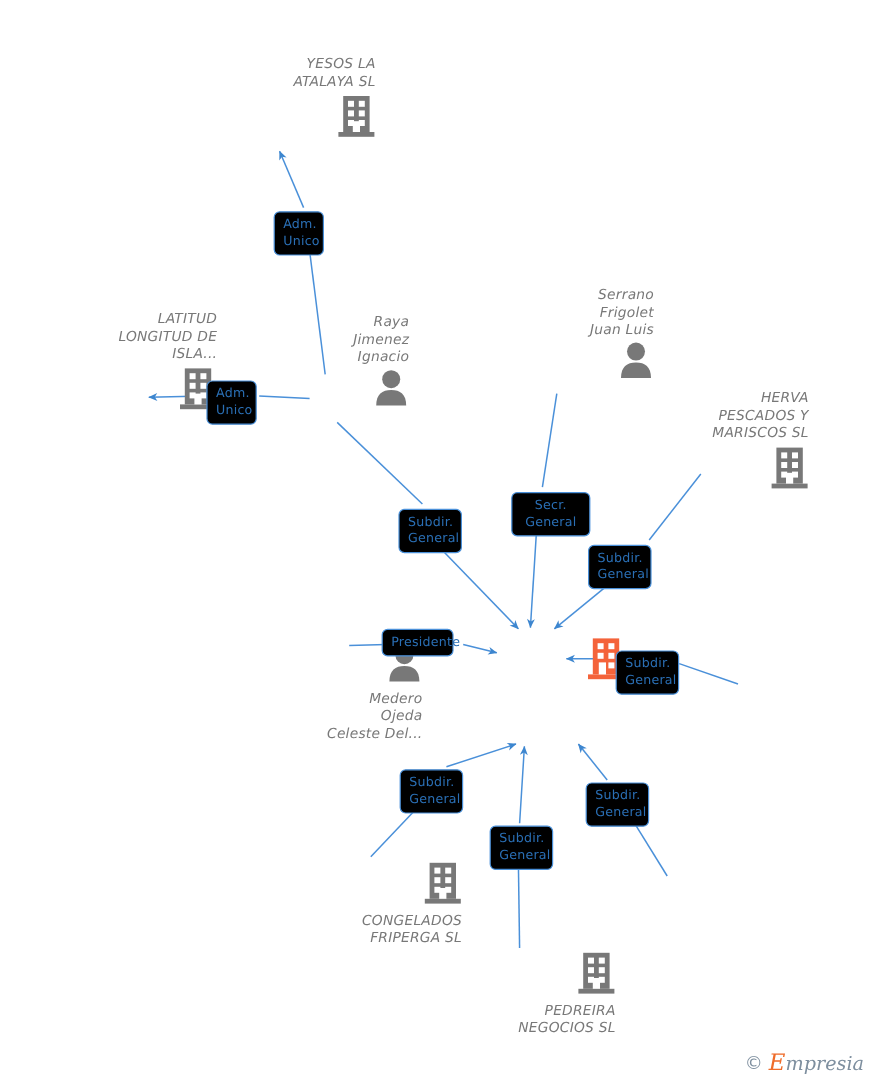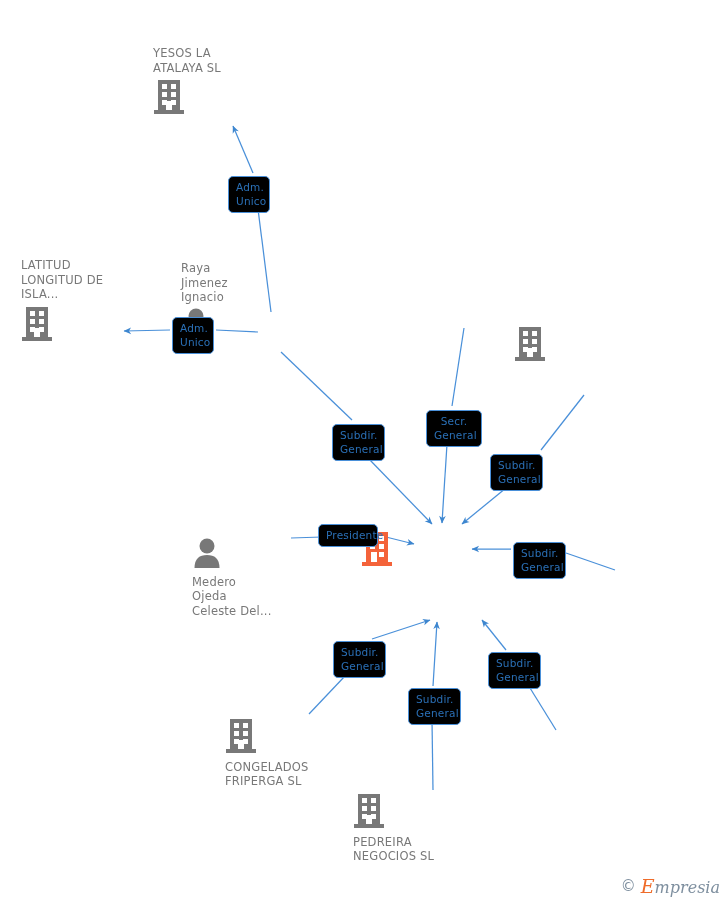--- a/index.html
+++ b/index.html
@@ -18,25 +18,26 @@
   }
   .edges {
     position: absolute; left: 0; top: 0;
     width: 728px; height: 905px;
     pointer-events: none;
   }
   .node {
     position: absolute;
     width: 160px;
     margin-left: -80px;
-    text-align: left;
+    text-align: right;
     color: #787878;
     font-size: 11.5px;
     line-height: 14.5px;
     letter-spacing: 0.2px;
+    font-style: italic;
   }
   .node .glyph {
     display: block;
     margin: 0 auto;
   }
   .node .cap {
     display: block;
     margin-top: 2px;
     white-space: pre-line;
   }
@@ -176,22 +177,36 @@
 Jimenez
 Ignacio</span>
     <span class="glyph">
       <svg width="30" height="32" viewBox="0 0 30 32">
           <circle cx="15" cy="9" r="7.5" fill="#787878"></circle>
           <path d="M2.5,31 C2.5,21.5 7.5,18 15,18 C22.5,18 27.5,21.5 27.5,31 Z" fill="#787878"></path>
         </svg>
     </span>
   </div>
 
+  <div class="node above" style="left:465px; top:238px;">
+    <span class="cap">Serrano
+Frigolet
+Juan Luis</span>
+    <span class="glyph">
+      <svg width="30" height="32" viewBox="0 0 30 32">
+          <circle cx="15" cy="9" r="7.5" fill="#787878"></circle>
+          <path d="M2.5,31 C2.5,21.5 7.5,18 15,18 C22.5,18 27.5,21.5 27.5,31 Z" fill="#787878"></path>
+        </svg>
+    </span>
+  </div>
 
   <div class="node above" style="left:594px; top:324px;">
+    <span class="cap">HERVA
+PESCADOS Y
+MARISCOS  SL</span>
     <span class="glyph">
       <svg width="32" height="38" viewBox="0 0 32 38">
           <g fill="#787878">
             <rect x="5" y="3" width="22" height="30"></rect>
             <rect x="1" y="33" width="30" height="4"></rect>
           </g>
           <g fill="#fff">
             <rect x="9" y="7" width="5" height="5"></rect>
             <rect x="18" y="7" width="5" height="5"></rect>
             <rect x="9" y="15" width="5" height="5"></rect>
@@ -280,21 +295,21 @@
     <span class="cap">PEDREIRA
 NEGOCIOS  SL</span>
   </div>
 
   <div class="badge" style="left:228px; top:176px; width:42px;">Adm.
 Unico</div>
   <div class="badge" style="left:172px; top:317px; width:42px;">Adm.
 Unico</div>
   <div class="badge" style="left:332px; top:424px; width:53px;">Subdir.
 General</div>
-  <div class="badge" style="left:426px; top:410px; width:56px;">Secr.
+  <div class="badge" style="left:426px; top:410px; width:66px;">Secr.
 General</div>
   <div class="badge" style="left:490px; top:454px; width:53px;">Subdir.
 General</div>
   <div class="badge" style="left:318px; top:524px; width:60px; line-height:13px; padding-top:4px; padding-bottom:4px;">Presidente</div>
   <div class="badge" style="left:513px; top:542px; width:53px;">Subdir.
 General</div>
   <div class="badge" style="left:333px; top:641px; width:53px;">Subdir.
 General</div>
   <div class="badge" style="left:408px; top:688px; width:53px;">Subdir.
 General</div>

